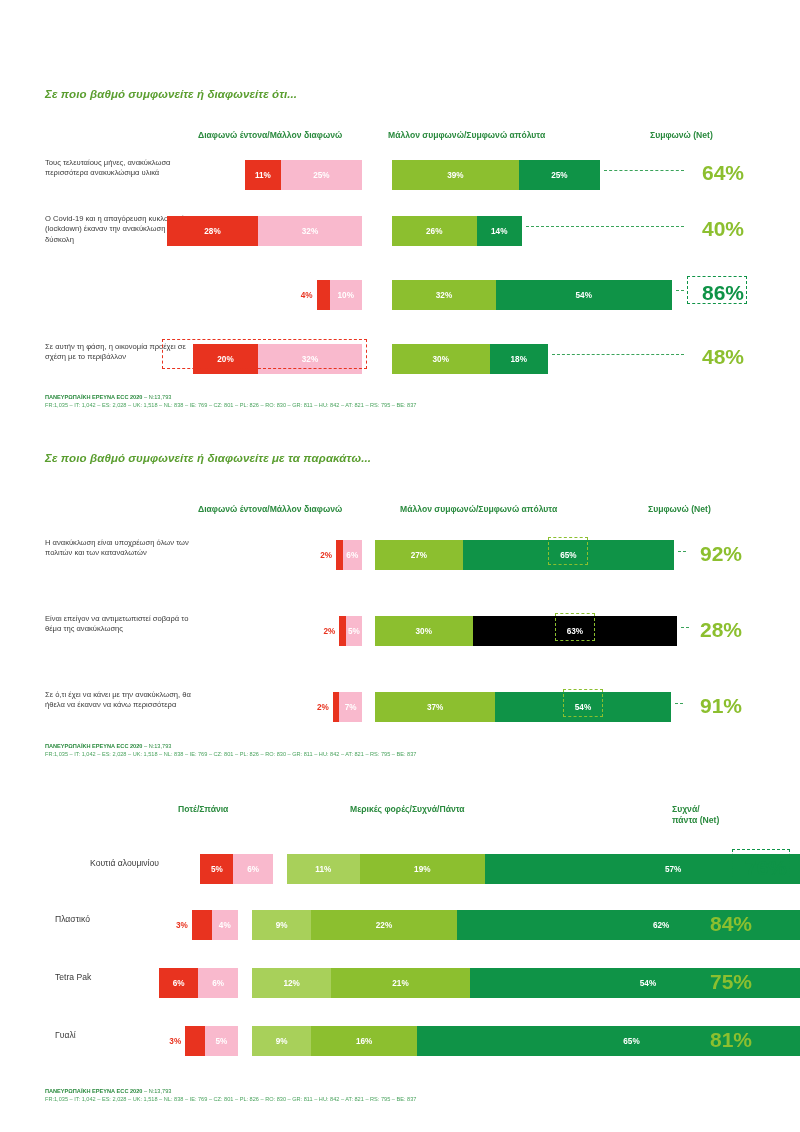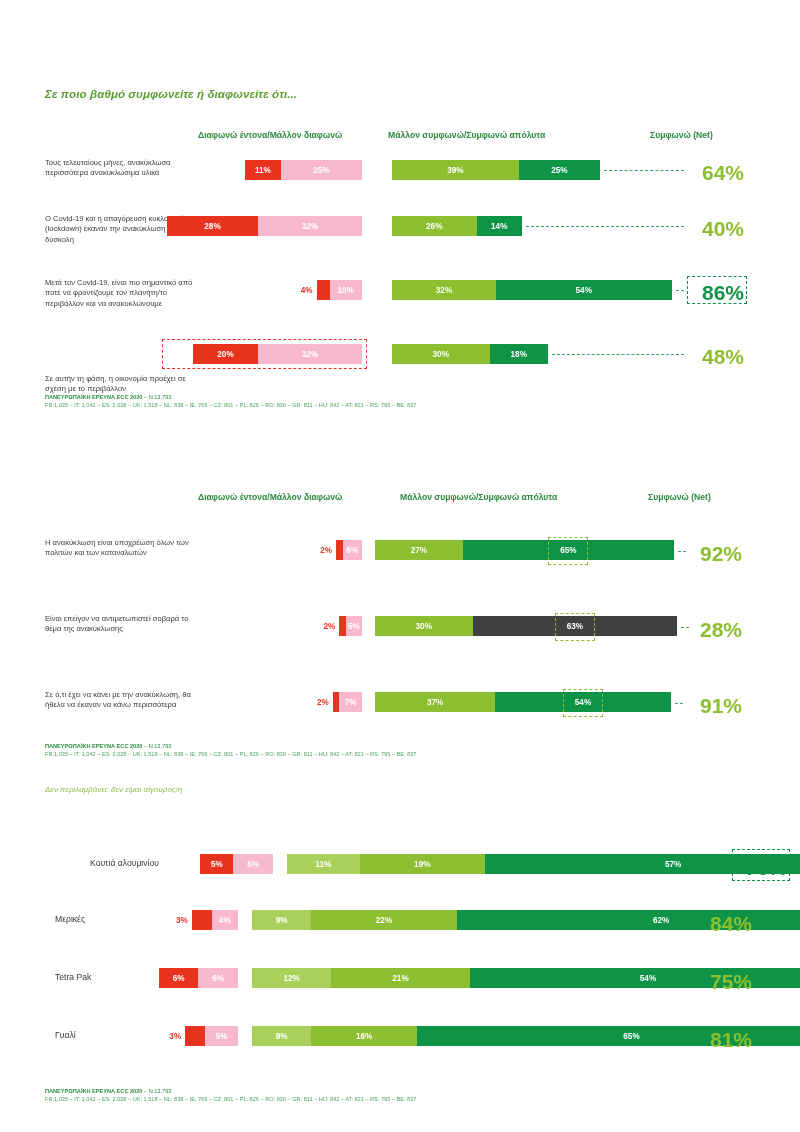--- a/index.html
+++ b/index.html
@@ -52,21 +52,21 @@
     position: absolute;
     left: 45px;
     font-size: 7.6px;
     line-height: 10.4px;
     color: #3a3a3a;
     width: 150px;
   }
   .row-label.big { font-size: 8.6px; line-height: 12px; }
 
   
-  .bars { position: absolute; height: 20px; }
+  .bars { position: absolute; height: 30px; }
   .seg {
     position: absolute;
     top: 0;
     height: 100%;
     display: flex;
     align-items: center;
     justify-content: center;
     font-size: 8.2px;
     font-weight: bold;
     color: #ffffff;
@@ -150,36 +150,35 @@
             <div class="seg pink-txt" style="left: 91px; width: 104px; background: rgb(249, 185, 205);">32%</div>
           </div>
           <div class="bars" style="left: 392px; width: 130px; top: 0px;">
             <div class="seg" style="left: 0px; width: 84.5px; background: rgb(140, 191, 47);">26%</div>
             <div class="seg" style="left: 84.5px; width: 45.5px; background: rgb(15, 147, 71);">14%</div>
           </div>
           <div class="dash" style="left: 526px; width: 158px;"></div>
           <div class="net" style="left: 690px; width: 54px; top: 1px;">40%</div>
         </div>
         <div class="row" style="position: absolute; top: 192px; left: 0px; width: 800px; height: 20px;">
-          <div class="row-label" style="top: -2px;">Μετά τον Covid-19, είναι πιο σημαντικό από ποτέ να φροντίζουμε τον πλανήτη/το περιβάλλον και να ανακυκλώνουμε</div>
           <div class="bars" style="left: 316.5px; width: 45.5px; top: 0px;">
             <div class="seg" style="left: 0px; width: 13px; background: rgb(232, 51, 31);"></div>
             <div class="seg lbl-out" style="left: -24px; width: 22px;">4%</div>
             <div class="seg pink-txt" style="left: 13px; width: 32.5px; background: rgb(249, 185, 205);">10%</div>
           </div>
           <div class="bars" style="left: 392px; width: 279.5px; top: 0px;">
             <div class="seg" style="left: 0px; width: 104px; background: rgb(140, 191, 47);">32%</div>
             <div class="seg" style="left: 104px; width: 175.5px; background: rgb(15, 147, 71);">54%</div>
           </div>
           <div class="dash" style="left: 675.5px; width: 8.5px;"></div>
           <div class="net dark" style="left: 690px; width: 54px; top: 1px;">86%</div>
           <div class="hl-box green" style="left: 687px; top: -4px; width: 60px; height: 28px;"></div>
         </div>
         <div class="row" style="position: absolute; top: 256px; left: 0px; width: 800px; height: 20px;">
-          <div class="row-label" style="top: -2px; margin-top: 32px;">Σε αυτήν τη φάση, η οικονομία προέχει σε σχέση με το περιβάλλον</div>
+          <div class="row-label" style="top: -2px;">Σε αυτήν τη φάση, η οικονομία προέχει σε σχέση με το περιβάλλον</div>
           <div class="bars" style="left: 193px; width: 169px; top: 0px;">
             <div class="seg" style="left: 0px; width: 65px; background: rgb(232, 51, 31);">20%</div>
             <div class="seg pink-txt" style="left: 65px; width: 104px; background: rgb(249, 185, 205);">32%</div>
           </div>
           <div class="hl-box" style="left: 162px; top: -5px; width: 205px; height: 30px;"></div>
           <div class="bars" style="left: 392px; width: 156px; top: 0px;">
             <div class="seg" style="left: 0px; width: 97.5px; background: rgb(140, 191, 47);">30%</div>
             <div class="seg" style="left: 97.5px; width: 58.5px; background: rgb(15, 147, 71);">18%</div>
           </div>
           <div class="dash" style="left: 552px; width: 132px;"></div>
@@ -187,20 +186,21 @@
         </div>
       </div>
 
     <div class="foot" style="top:305px;">
       <div><b>ΠΑΝΕΥΡΩΠΑΪΚΗ ΕΡΕΥΝΑ ECC 2020</b><span> – N:13,793</span></div>
       <div class="l2">FR:1,035 – IT: 1,042 – ES: 2,028 – UK: 1,518 – NL: 838 – IE: 769 – CZ: 801 – PL: 826 – RO: 830 – GR: 811 – HU: 842 – AT: 821 – RS: 795 – BE: 837</div>
     </div>
   </div>
 
   <div class="section" id="sec2" style="top:452px;">
+    <div class="sec-title">Σε ποιο βαθμό συμφωνείτε ή διαφωνείτε με τα παρακάτω...</div>
 
     <div class="col-heads" style="margin-top:40px;">
       <div class="col-head" style="left:198px;width:165px;">Διαφωνώ έντονα/Μάλλον διαφωνώ</div>
       <div class="col-head" style="left:400px;width:230px;">Μάλλον συμφωνώ/Συμφωνώ απόλυτα</div>
       <div class="col-head" style="left:648px;width:110px;">Συμφωνώ (Net)</div>
     </div>
 
     <div id="s2rows">
         <div class="row" style="position: absolute; top: 88px; left: 0px; width: 800px; height: 22px;">
           <div class="row-label" style="top: -2px;">Η ανακύκλωση είναι υποχρέωση όλων των πολιτών και των καταναλωτών</div>
@@ -219,21 +219,21 @@
         </div>
         <div class="row" style="position: absolute; top: 164px; left: 0px; width: 800px; height: 22px;">
           <div class="row-label" style="top: -2px;">Είναι επείγον να αντιμετωπιστεί σοβαρά το θέμα της ανακύκλωσης</div>
           <div class="bars" style="left: 339.25px; width: 22.75px; top: 0px;">
             <div class="seg" style="left: 0px; width: 6.5px; background: rgb(232, 51, 31);"></div>
             <div class="seg lbl-out" style="left: -24px; width: 22px;">2%</div>
             <div class="seg pink-txt" style="left: 6.5px; width: 16.25px; background: rgb(249, 185, 205);">5%</div>
           </div>
           <div class="bars" style="left: 375px; width: 302.25px; top: 0px;">
             <div class="seg" style="left: 0px; width: 97.5px; background: rgb(140, 191, 47);">30%</div>
-            <div class="seg" style="left: 97.5px; width: 204.75px; background: #404040;">63%</div>
+            <div class="seg" style="left: 97.5px; width: 204.75px; background: #000000;">63%</div>
           </div>
           <div class="hl-box olive" style="left: 554.875px; top: -3px; width: 40px; height: 28px;"></div>
           <div class="dash" style="left: 681.25px; width: 8px;"></div>
           <div class="net" style="left: 688px; width: 54px; top: 2px;">28%</div>
         </div>
         <div class="row" style="position: absolute; top: 240px; left: 0px; width: 800px; height: 22px;">
           <div class="row-label" style="top: -2px;">Σε ό,τι έχει να κάνει με την ανακύκλωση, θα ήθελα να έκαναν να κάνω περισσότερα</div>
           <div class="bars" style="left: 332.75px; width: 29.25px; top: 0px;">
             <div class="seg" style="left: 0px; width: 6.5px; background: rgb(232, 51, 31);"></div>
             <div class="seg lbl-out" style="left: -24px; width: 22px;">2%</div>
@@ -249,40 +249,47 @@
         </div>
       </div>
 
     <div class="foot" style="top:290px;">
       <div><b>ΠΑΝΕΥΡΩΠΑΪΚΗ ΕΡΕΥΝΑ ECC 2020</b><span> – N:13,793</span></div>
       <div class="l2">FR:1,035 – IT: 1,042 – ES: 2,028 – UK: 1,518 – NL: 838 – IE: 769 – CZ: 801 – PL: 826 – RO: 830 – GR: 811 – HU: 842 – AT: 821 – RS: 795 – BE: 837</div>
     </div>
   </div>
 
   <div class="section" id="sec3" style="top:782px;">
-    <div class="sec-sub">Δεν περιλαμβάνει: δεν είμαι σίγουρος/η</div>
-
+
+    <div class="col-heads" style="margin-top:22px;">
+      <div class="col-head" style="left:178px;width:120px;">Ποτέ/Σπάνια</div>
+      <div class="col-head" style="left:350px;width:220px;">Μερικές φορές/Συχνά/Πάντα</div>
+      <div class="col-head two-line" style="left:672px;width:100px;">
+        <div>Συχνά/</div>
+        <div>πάντα (Net)</div>
+      </div>
+    </div>
 
     <div id="s3rows">
         <div class="row" style="position: absolute; top: 72px; left: 9px; width: 800px; height: 22px; margin-left: 26px;">
           <div class="row-label big" style="top: 3px; left: 55px;">Κουτιά αλουμινίου</div>
           <div class="bars" style="left: 165.4px; width: 72.6px; top: 0px;">
             <div class="seg" style="left: 0px; width: 33px; background: rgb(232, 51, 31);">5%</div>
             <div class="seg pink-txt" style="left: 33px; width: 39.6px; background: rgb(249, 185, 205);">6%</div>
           </div>
           <div class="bars" style="left: 252px; width: 574.2px; top: 0px;">
             <div class="seg" style="left: 0px; width: 72.6px; background: rgb(168, 208, 90);">11%</div>
             <div class="seg" style="left: 72.6px; width: 125.4px; background: rgb(140, 191, 47);">19%</div>
             <div class="seg" style="left: 198px; width: 376.2px; background: rgb(15, 147, 71);">57%</div>
           </div>
           <div class="net dark" style="left: 700px; width: 52px; top: 2px;">76%</div>
           <div class="hl-box green" style="left: 697px; top: -5px; width: 58px; height: 32px;"></div>
         </div>
         <div class="row" style="position: absolute; top: 128px; left: 0px; width: 800px; height: 22px;">
-          <div class="row-label big" style="top: 3px; left: 55px;">Μερικές</div>
+          <div class="row-label big" style="top: 3px; left: 55px;">Πλαστικό</div>
           <div class="bars" style="left: 191.8px; width: 46.2px; top: 0px;">
             <div class="seg" style="left: 0px; width: 19.8px; background: rgb(232, 51, 31);"></div>
             <div class="seg lbl-out" style="left: -24px; width: 22px;">3%</div>
             <div class="seg pink-txt" style="left: 19.8px; width: 26.4px; background: rgb(249, 185, 205);">4%</div>
           </div>
           <div class="bars" style="left: 252px; width: 613.8px; top: 0px;">
             <div class="seg" style="left: 0px; width: 59.4px; background: rgb(168, 208, 90);">9%</div>
             <div class="seg" style="left: 59.4px; width: 145.2px; background: rgb(140, 191, 47);">22%</div>
             <div class="seg" style="left: 204.6px; width: 409.2px; background: rgb(15, 147, 71);">62%</div>
           </div>

